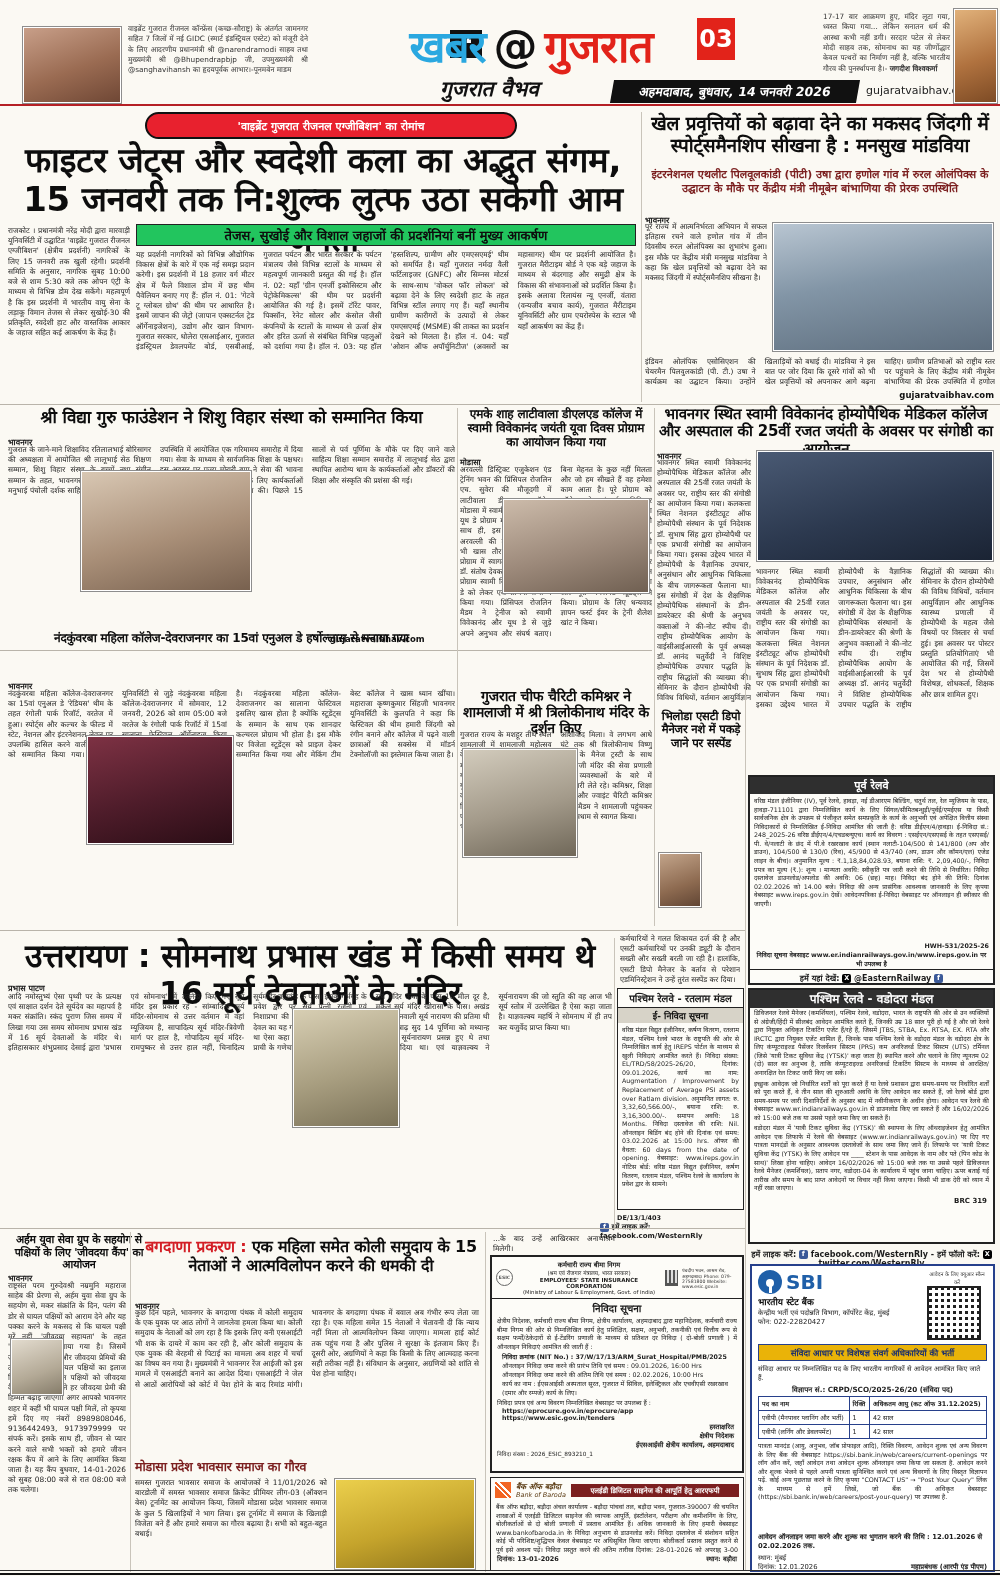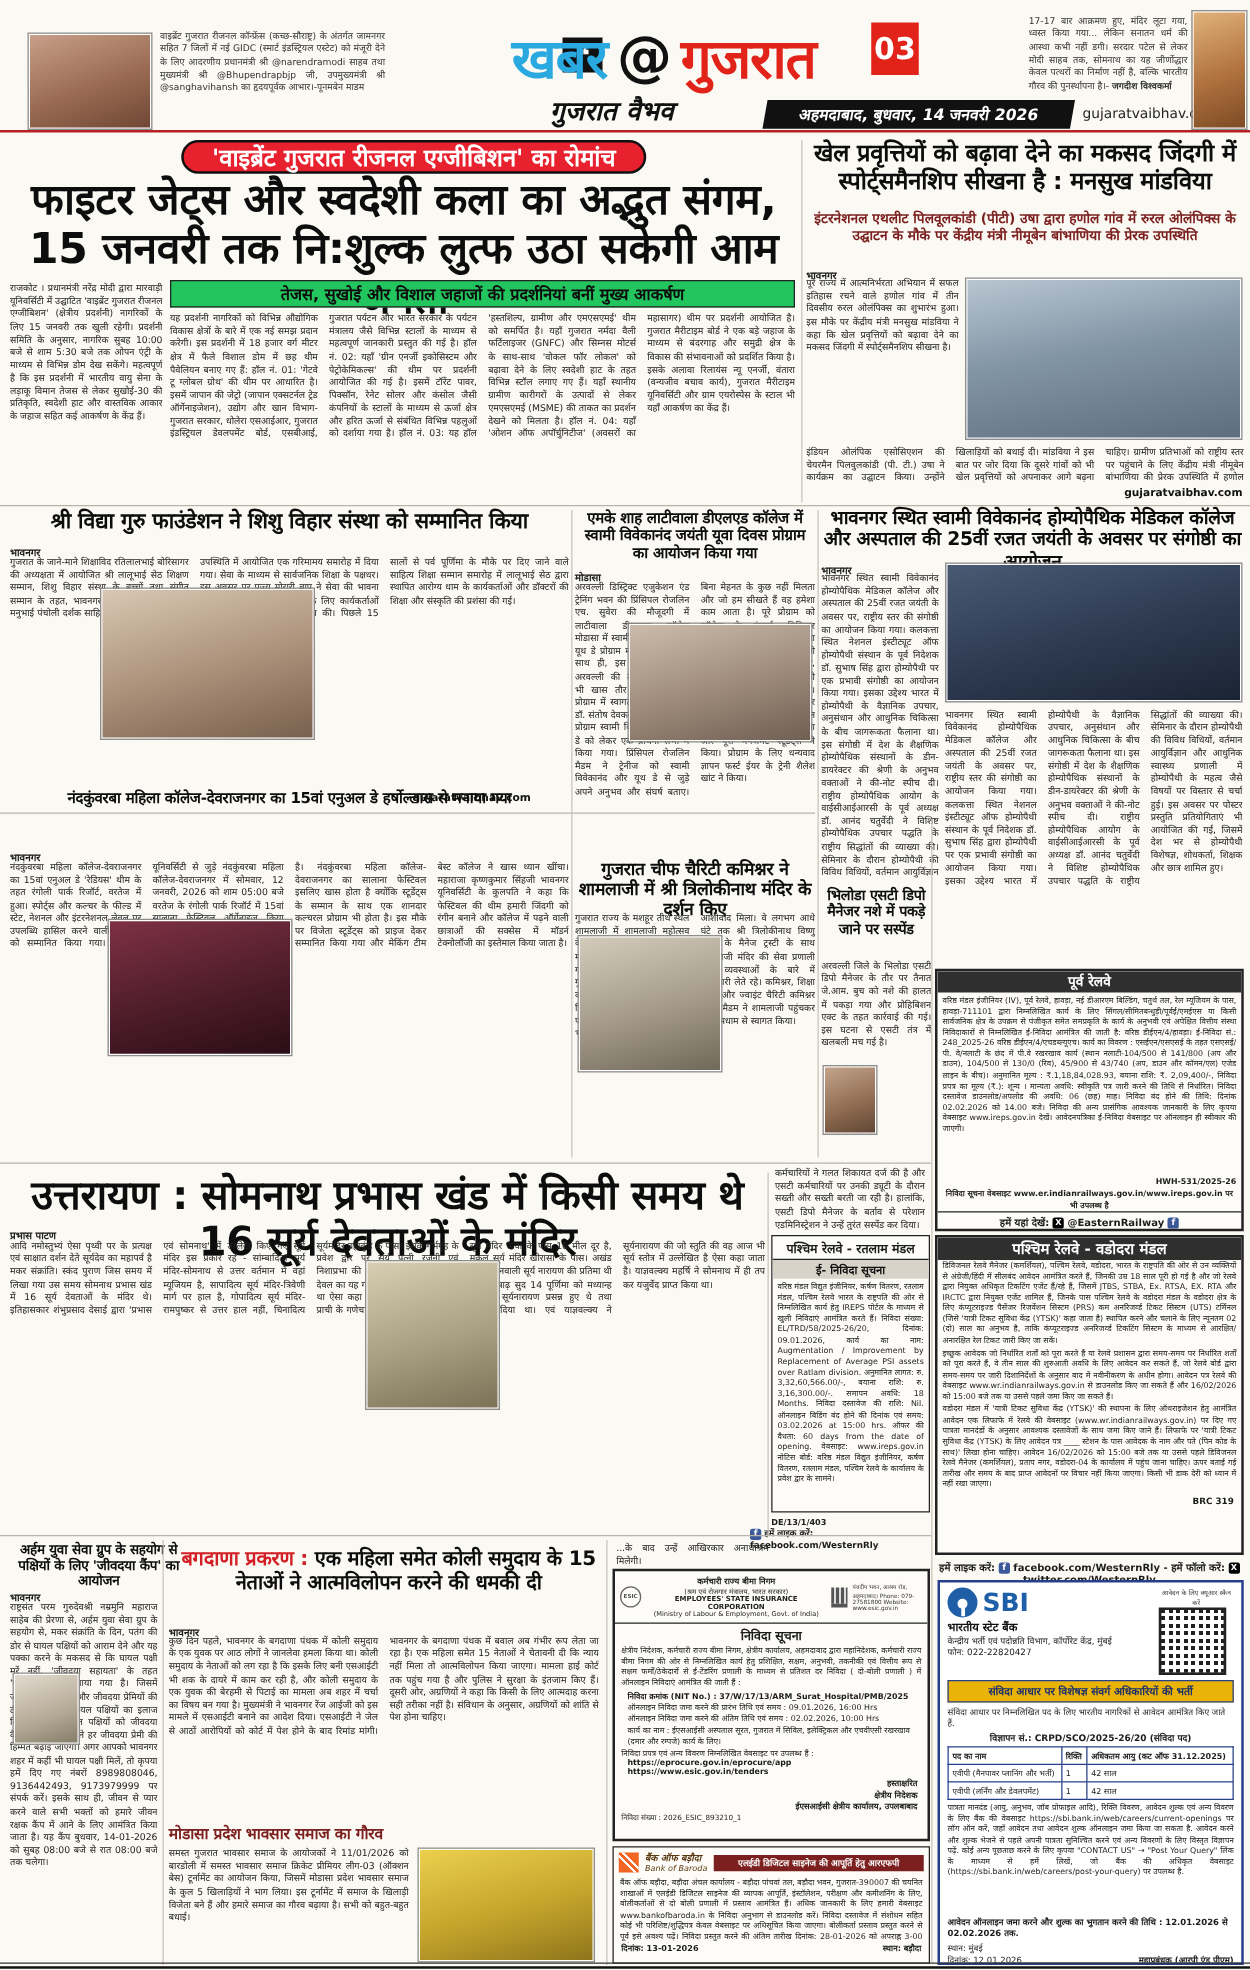--- a/index.html
+++ b/index.html
@@ -77,21 +77,21 @@
     <div class="abs" style="left:440px;top:74px;width:165px;font-size:21px;font-weight:800;font-style:italic;color:#111">गुजरात वैभव</div>
     <div class="abs" style="left:612px;top:80px;width:246px;height:23px;background:#111;color:#fff;font-size:12.5px;font-weight:700;display:flex;align-items:center;justify-content:center;transform:skewX(-10deg)">अहमदाबाद, बुधवार, 14 जनवरी 2026</div>
     <div class="abs" style="left:866px;top:84px;width:110px;font-size:11px;color:#222">gujaratvaibhav.com</div>
     <div class="abs" style="left:823px;top:12px;width:127px;height:88px;font-size:7.3px;line-height:1.42;color:#333;text-align:justify">
       <span>17-17 बार आक्रमण हुए, मंदिर लूटा गया, ध्वस्त किया गया... लेकिन सनातन धर्म की आस्था कभी नहीं डगी। सरदार पटेल से लेकर मोदी साहब तक, सोमनाथ का यह जीर्णोद्धार केवल पत्थरों का निर्माण नहीं है, बल्कि भारतीय गौरव की पुनर्स्थापना है।-</span>
       <b>जगदीश विश्वकर्मा</b>
     </div>
     <div class="abs photo p-portrait2" style="left:953px;top:8px;width:45px;height:96px"></div>
   </div>
 
-  <div class="abs kicker" style="left:145px;top:112px;width:372px;height:27px;font-size:19px">'वाइब्रेंट गुजरात रीजनल एग्जीबिशन' का रोमांच</div>
+  <div class="abs kicker" style="left:145px;top:112px;width:372px;height:27px;font-size:11px">'वाइब्रेंट गुजरात रीजनल एग्जीबिशन' का रोमांच</div>
   <div class="abs hl center" style="left:8px;top:141px;width:630px;height:80px;font-size:34px">फाइटर जेट्स और स्वदेशी कला का अद्भुत संगम, 15 जनवरी तक नि:शुल्क लुत्फ उठा सकेगी आम जनता</div>
   <div class="abs subbar" style="left:136px;top:224px;width:500px;height:22px;font-size:13px">तेजस, सुखोई और विशाल जहाजों की प्रदर्शनियां बनीं मुख्य आकर्षण</div>
   <div class="abs body-text" style="left:8px;top:226px;width:122px;height:152px">राजकोट । प्रधानमंत्री नरेंद्र मोदी द्वारा मारवाड़ी यूनिवर्सिटी में उद्घाटित 'वाइब्रेंट गुजरात रीजनल एग्जीबिशन' (क्षेत्रीय प्रदर्शनी) नागरिकों के लिए 15 जनवरी तक खुली रहेगी। प्रदर्शनी समिति के अनुसार, नागरिक सुबह 10:00 बजे से शाम 5:30 बजे तक ओपन एंट्री के माध्यम से विभिन्न डोम देख सकेंगे। महत्वपूर्ण है कि इस प्रदर्शनी में भारतीय वायु सेना के लड़ाकू विमान तेजस से लेकर सुखोई-30 की प्रतिकृति, स्वदेशी हाट और वास्तविक आकार के जहाज सहित कई आकर्षण के केंद्र हैं।</div>
   <div class="abs body-text cols4" style="left:136px;top:250px;width:500px;height:128px">यह प्रदर्शनी नागरिकों को विभिन्न औद्योगिक विकास क्षेत्रों के बारे में एक नई समझ प्रदान करेगी। इस प्रदर्शनी में 18 हजार वर्ग मीटर क्षेत्र में फैले विशाल डोम में छह थीम पैवेलियन बनाए गए हैं: हॉल नं. 01: 'गेटवे टू ग्लोबल ग्रोथ' की थीम पर आधारित है। इसमें जापान की जेट्रो (जापान एक्सटर्नल ट्रेड ऑर्गेनाइजेशन), उद्योग और खान विभाग-गुजरात सरकार, धोलेरा एसआईआर, गुजरात इंडस्ट्रियल डेवलपमेंट बोर्ड, एसबीआई, गुजरात पर्यटन और भारत सरकार के पर्यटन मंत्रालय जैसे विभिन्न स्टालों के माध्यम से महत्वपूर्ण जानकारी प्रस्तुत की गई है। हॉल नं. 02: यहाँ 'ग्रीन एनर्जी इकोसिस्टम और पेट्रोकेमिकल्स' की थीम पर प्रदर्शनी आयोजित की गई है। इसमें टॉरेंट पावर, पिक्सॉन, रेनेट सोलर और कंसोल जैसी कंपनियों के स्टालों के माध्यम से ऊर्जा क्षेत्र और हरित ऊर्जा से संबंधित विभिन्न पहलुओं को दर्शाया गया है। हॉल नं. 03: यह हॉल 'हस्तशिल्प, ग्रामीण और एमएसएमई' थीम को समर्पित है। यहाँ गुजरात नर्मदा वैली फर्टिलाइजर (GNFC) और सिम्नस मोटर्स के साथ-साथ 'वोकल फॉर लोकल' को बढ़ावा देने के लिए स्वदेशी हाट के तहत विभिन्न स्टॉल लगाए गए हैं। यहाँ स्थानीय ग्रामीण कारीगरों के उत्पादों से लेकर एमएसएमई (MSME) की ताकत का प्रदर्शन देखने को मिलता है। हॉल नं. 04: यहाँ 'ओशन ऑफ अपॉर्चुनिटीज' (अवसरों का महासागर) थीम पर प्रदर्शनी आयोजित है। गुजरात मैरीटाइम बोर्ड ने एक बड़े जहाज के माध्यम से बंदरगाह और समुद्री क्षेत्र के विकास की संभावनाओं को प्रदर्शित किया है। इसके अलावा रिलायंस न्यू एनर्जी, वंतारा (वन्यजीव बचाव कार्य), गुजरात मैरीटाइम यूनिवर्सिटी और ग्राम एयरोस्पेस के स्टाल भी यहाँ आकर्षण का केंद्र हैं।</div>
 
   <div class="abs hl center" style="left:645px;top:112px;width:350px;height:52px;font-size:19px">खेल प्रवृत्तियों को बढ़ावा देने का मकसद जिंदगी में स्पोर्ट्समैनशिप सीखना है : मनसुख मांडविया</div>
   <div class="abs center maroon" style="left:645px;top:168px;width:350px;height:40px;font-size:11px;font-weight:800;line-height:1.3">इंटरनेशनल एथलीट पिलवूलकांडी (पीटी) उषा द्वारा हणोल गांव में रुरल ओलंपिक्स के उद्घाटन के मौके पर केंद्रीय मंत्री नीमूबेन बांभाणिया की प्रेरक उपस्थिति</div>
   <div class="abs byline" style="left:645px;top:212px">भावनगर</div>
   <div class="abs body-text" style="left:645px;top:222px;width:122px;height:132px">पूरे राज्य में आत्मनिर्भरता अभियान में सफल इतिहास रचने वाले हणोल गांव में तीन दिवसीय रुरल ओलंपिक्स का शुभारंभ हुआ। इस मौके पर केंद्रीय मंत्री मनसुख मांडविया ने कहा कि खेल प्रवृत्तियों को बढ़ावा देने का मकसद जिंदगी में स्पोर्ट्समैनशिप सीखना है।</div>
   <div class="abs photo p-crowd" style="left:772px;top:222px;width:222px;height:130px"></div>
@@ -122,21 +122,20 @@
   <div class="abs hl center" style="left:8px;top:632px;width:447px;height:22px;font-size:12px">नंदकुंवरबा महिला कॉलेज-देवराजनगर का 15वां एनुअल डे हर्षोल्लास से मनाया गया</div>
   <div class="abs byline" style="left:8px;top:678px">भावनगर</div>
   <div class="abs body-text cols4" style="left:8px;top:689px;width:447px;height:236px">नंदकुंवरबा महिला कॉलेज-देवराजनगर का 15वां एनुअल डे 'रेडियस' थीम के तहत रंगोली पार्क रिजॉर्ट, वरतेज में हुआ। स्पोर्ट्स और कल्चर के फील्ड में स्टेट, नेशनल और इंटरनेशनल लेवल पर उपलब्धि हासिल करने वाली छात्राओं को सम्मानित किया गया। भावनगर यूनिवर्सिटी से जुड़े नंदकुंवरबा महिला कॉलेज-देवराजनगर में सोमवार, 12 जनवरी, 2026 को शाम 05:00 बजे वरतेज के रंगोली पार्क रिजॉर्ट में 15वां सालाना फेस्टिवल ऑर्गेनाइज किया गया। स्टूडेंट्स की जिंदगी को भी शानदार बनाने के मकसद से रखा गया है। नंदकुंवरबा महिला कॉलेज-देवराजनगर का सालाना फेस्टिवल इसलिए खास होता है क्योंकि स्टूडेंट्स के सम्मान के साथ एक शानदार कल्चरल प्रोग्राम भी होता है। इस मौके पर विजेता स्टूडेंट्स को प्राइज देकर सम्मानित किया गया और मेकिंग टीम बेस्ट कॉलेज ने खास ध्यान खींचा। महाराजा कृष्णकुमार सिंहजी भावनगर यूनिवर्सिटी के कुलपति ने कहा कि फेस्टिवल की थीम हमारी जिंदगी को रंगीन बनाने और कॉलेज में पढ़ने वाली छात्राओं की सक्सेस में मॉडर्न टेक्नोलॉजी का इस्तेमाल किया जाता है।</div>
   <div class="abs photo p-stage" style="left:86px;top:735px;width:148px;height:110px"></div>
 
   <div class="abs hl center" style="left:460px;top:688px;width:192px;height:40px;font-size:14px">गुजरात चीफ चैरिटी कमिश्नर ने शामलाजी में श्री त्रिलोकीनाथ मंदिर के दर्शन किए</div>
   <div class="abs body-text cols2" style="left:460px;top:730px;width:192px;height:196px">गुजरात राज्य के मशहूर तीर्थ स्थल शामलाजी में शामलाजी महोत्सव के दौरान श्री त्रिलोकीनाथ विष्णु मंदिर में चैरिटी कमिश्नरों का गर्मजोशी से स्वागत किया गया। गुजरात राज्य के चीफ चैरिटी कमिश्नर ने शामलाजी में श्री त्रिलोकीनाथ विष्णु भगवान के पवित्र मंदिर के दर्शन किए। भगवान की पूजा करने के बाद उन्हें आशीर्वाद मिला। वे लगभग आधे घंटे तक श्री त्रिलोकीनाथ विष्णु मंदिर के मैनेज ट्रस्टी के साथ शामलाजी मंदिर की सेवा प्रणाली और व्यवस्थाओं के बारे में जानकारी लेते रहे। कमिश्नर, शिक्षा मंडल और ज्वाइंट चैरिटी कमिश्नर जरोट मैडम ने शामलाजी पहुंचकर बड़े धूमधाम से स्वागत किया।</div>
   <div class="abs photo p-men" style="left:462px;top:748px;width:116px;height:110px"></div>
 
   <div class="abs hl center" style="left:657px;top:710px;width:88px;height:56px;font-size:11.5px">भिलोडा एसटी डिपो मैनेजर नशे में पकड़े जाने पर सस्पेंड</div>
-  <div class="abs body-text" style="left:657px;top:768px;width:88px;height:158px">अरवल्ली जिले के भिलोडा एसटी डिपो मैनेजर के तौर पर तैनात जे.आम. बुच को नशे की हालत में पकड़ा गया और प्रोहिबिशन एक्ट के तहत कार्रवाई की गई। इस घटना से एसटी तंत्र में खलबली मच गई है।</div>
   <div class="abs photo p-portrait3" style="left:658px;top:852px;width:44px;height:56px"></div>
 
   <div class="abs adbox" style="left:748px;top:775px;width:247px;height:210px">
     <div class="adhead" style="height:17px;font-size:11px;line-height:17px">पूर्व रेलवे</div>
     <div class="tiny" style="padding:3px 4px;height:148px">वरिष्ठ मंडल इंजीनियर (IV), पूर्व रेलवे, हावड़ा, नई डीआरएम बिल्डिंग, चतुर्थ तल, रेल म्यूजियम के पास, हावड़ा-711101 द्वारा निम्नलिखित कार्य के लिए सिंगल/सीमितबन्धुड़ी/पूर्वईं/एमईएस या किसी सार्वजनिक क्षेत्र के उपक्रम से पंजीकृत समेत समप्रकृति के कार्य के अनुभवी एवं अपेक्षित वित्तीय संस्था निविदाकारों से निम्नलिखित ई-निविदा आमंत्रित की जाती है: वरिष्ठ डीईएन/4/हावड़ा। ई-निविदा सं.: 248_2025-26 वरिष्ठ डीईएन/4/एचडब्ल्यूएच। कार्य का विवरण : एसईएन/एसएसई के तहत एसएसई/पी. वे/नलाटी के छंद में पी.वे रखरखाव कार्य (स्थान नलाटी-104/500 से 141/800 (अप और डाउन), 104/500 से 130/0 (रिव), 45/900 से 43/740 (अप, डाउन और कॉमन/एल) एजेड लाइन के बीच)। अनुमानित मूल्य : ₹.1,18,84,028.93, बयाना राशि: ₹. 2,09,400/-, निविदा प्रपत्र का मूल्य (₹.): शून्य । मान्यता अवधि: स्वीकृति पत्र जारी करने की तिथि से निर्धारित। निविदा दस्तावेज डाउनलोड/अपलोड की अवधि: 06 (छह) माह। निविदा बंद होने की तिथि: दिनांक 02.02.2026 को 14.00 बजे। निविदा की अन्य प्रासंगिक आवश्यक जानकारी के लिए कृपया वेबसाइट www.ireps.gov.in देखें। आवेदनपत्रिका ई-निविदा वेबसाइट पर ऑनलाइन ही स्वीकार की जाएगी।</div>
     <div style="font-size:6.3px;text-align:right;padding:0 4px;font-weight:700">HWH-531/2025-26</div>
     <div style="font-size:6.3px;font-weight:700;text-align:center;padding:1px 3px">निविदा सूचना वेबसाइट www.er.indianrailways.gov.in/www.ireps.gov.in पर भी उपलब्ध है</div>
     <div style="font-size:8px;font-weight:800;text-align:center;padding-top:2px;border-top:1px solid #222">
       <span>हमें यहां देखें:</span>
       <span class="xic">X</span>
@@ -267,21 +266,21 @@
     <div style="font-size:6.3px;font-weight:700;padding:1px 5px 0 10px">निविदा क्रमांक (NIT No.) : 37/W/17/13/ARM_Surat_Hospital/PMB/2025</div>
     <div style="font-size:6.3px;padding:0 5px 0 10px">ऑनलाइन निविदा जमा करने की प्रारंभ तिथि एवं समय : 09.01.2026, 16:00 Hrs</div>
     <div style="font-size:6.3px;padding:0 5px 0 10px">ऑनलाइन निविदा जमा करने की अंतिम तिथि एवं समय : 02.02.2026, 10:00 Hrs</div>
     <div style="font-size:6.3px;padding:0 5px 0 10px">कार्य का नाम : ईएसआईसी अस्पताल सूरत, गुजरात में सिविल, इलेक्ट्रिकल और एचवीएसी रखरखाव (दमार और रम्पजे) कार्य के लिए।</div>
     <div style="font-size:6.3px;padding:1px 5px 0 5px">निविदा प्रपत्र एवं अन्य विवरण निम्नलिखित वेबसाइट पर उपलब्ध हैं :</div>
     <div style="font-size:6.3px;font-weight:700;padding:0 5px 0 10px">https://eprocure.gov.in/eprocure/app</div>
     <div style="font-size:6.3px;font-weight:700;padding:0 5px 0 10px">https://www.esic.gov.in/tenders</div>
     <div style="text-align:right;padding:1px 8px;font-size:6.6px;font-weight:700">
       <div>हस्ताक्षरित</div>
       <div>क्षेत्रीय निदेशक</div>
-      <div>ईएसआईसी क्षेत्रीय कार्यालय, उपलबाबाद</div>
+      <div>ईएसआईसी क्षेत्रीय कार्यालय, अहमदाबाद</div>
     </div>
     <div style="font-size:5.8px;padding:0 5px">निविदा संख्या : 2026_ESIC_893210_1</div>
   </div>
 
   <div class="abs adbox" style="left:490px;top:1477px;width:254px;height:94px;border-width:1.5px">
     <div style="display:flex;gap:5px;padding:3px 4px;align-items:center">
       <span class="bob-logo"></span>
       <div>
         <div style="font-size:7.5px;font-weight:800;font-style:italic;color:#5a3a12">बैंक ऑफ बड़ौदा</div>
         <div style="font-size:6.5px;font-style:italic;color:#5a3a12">Bank of Baroda</div>

